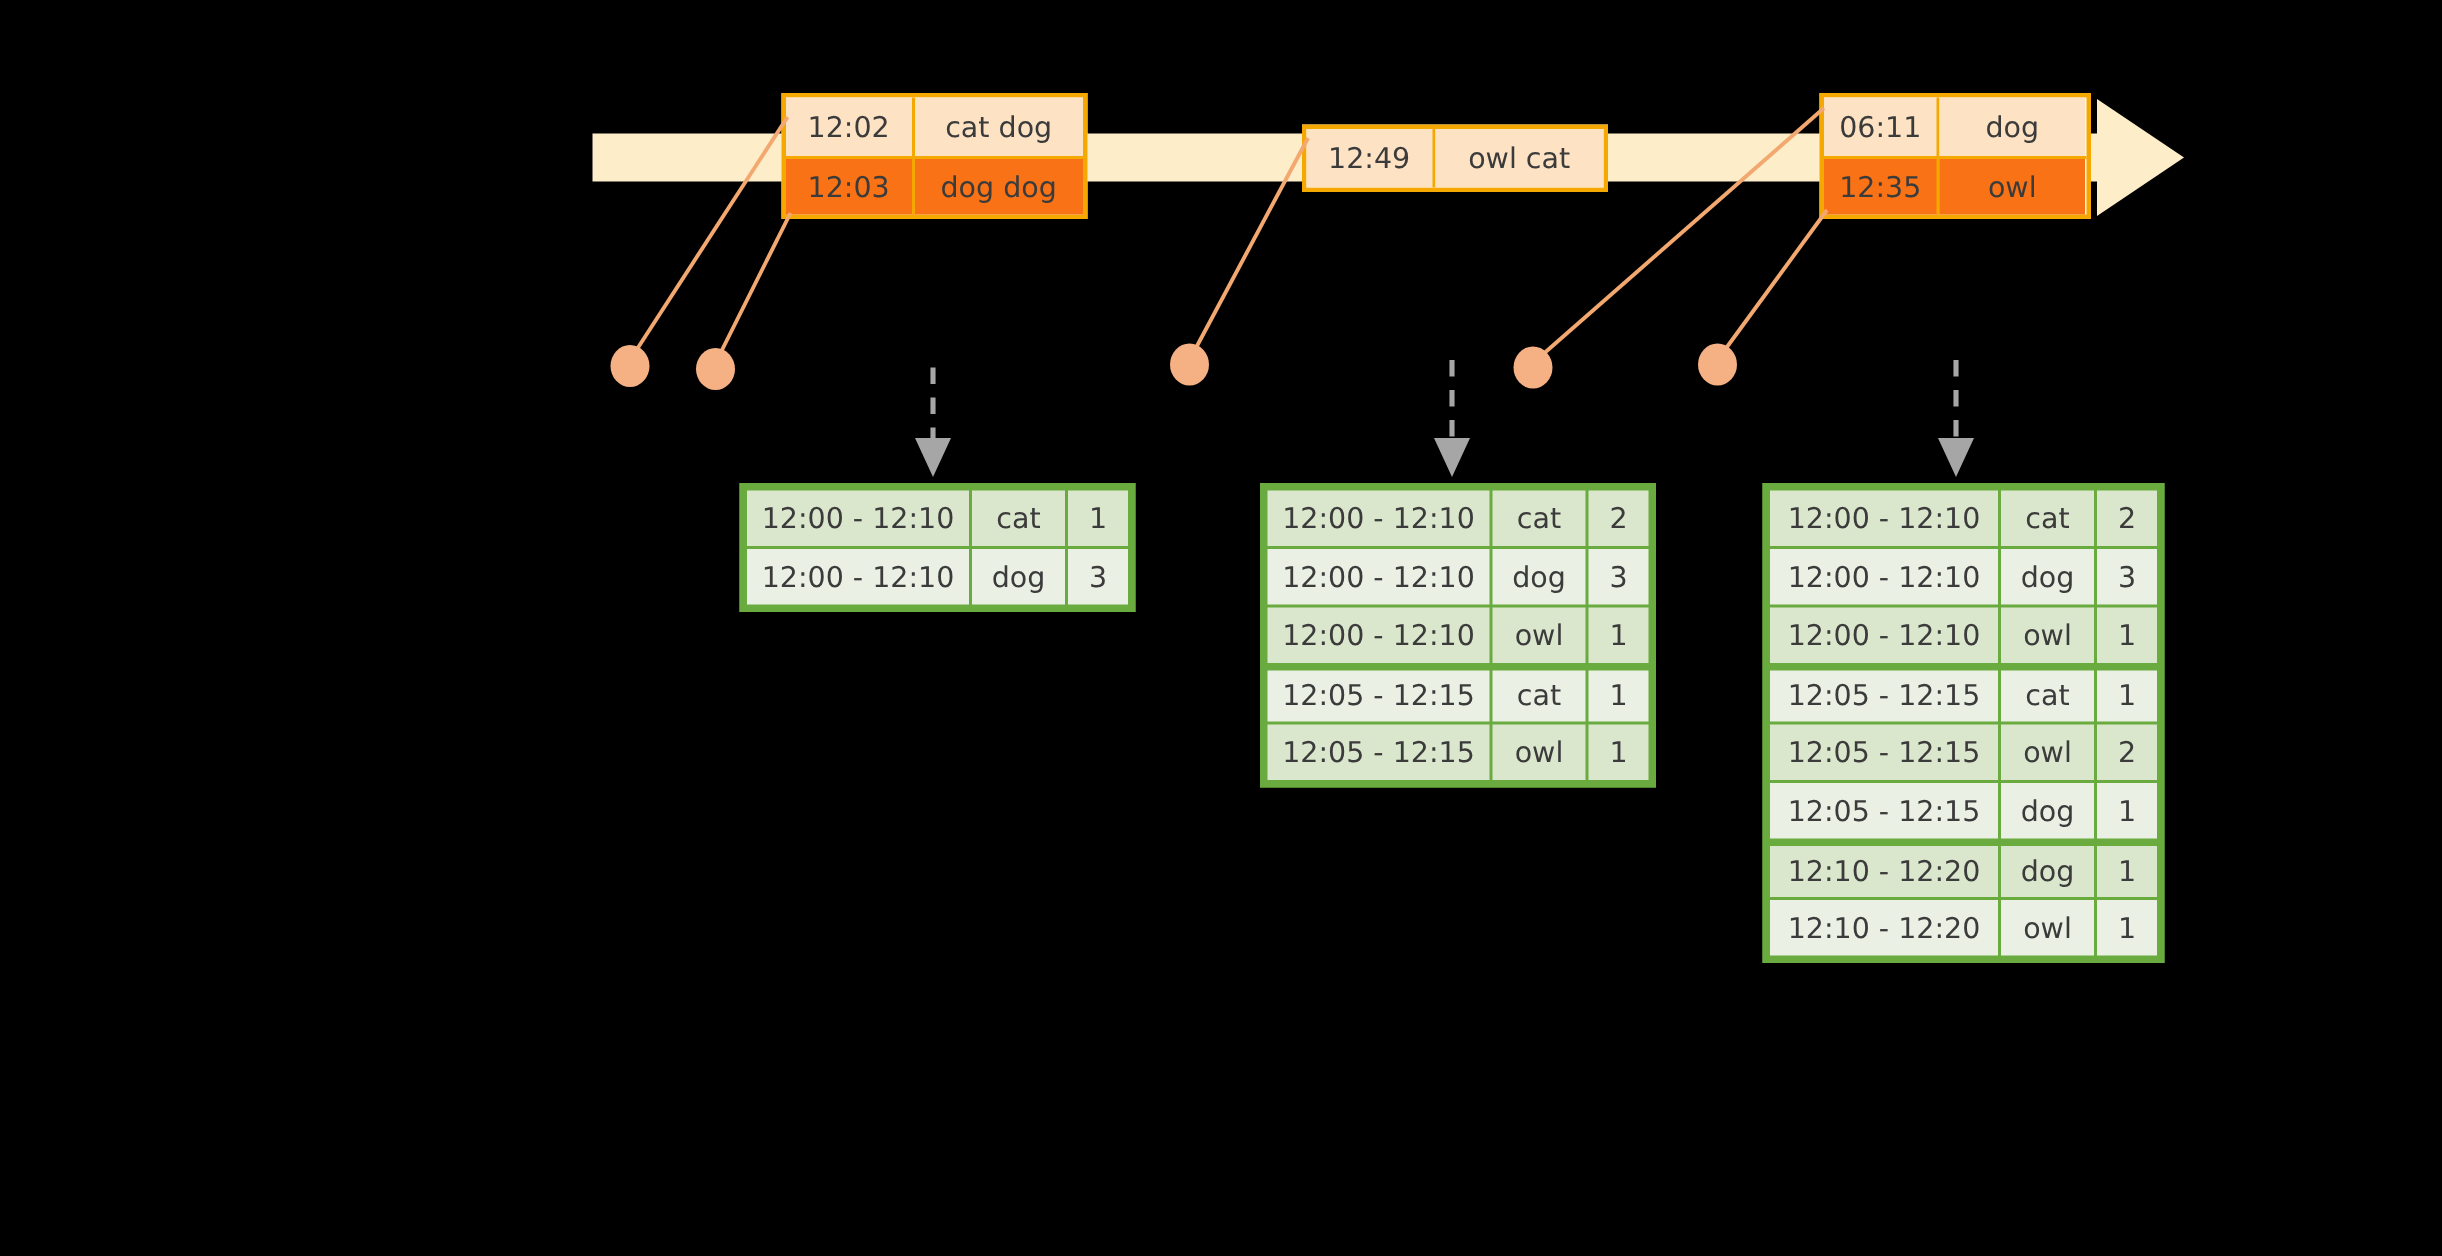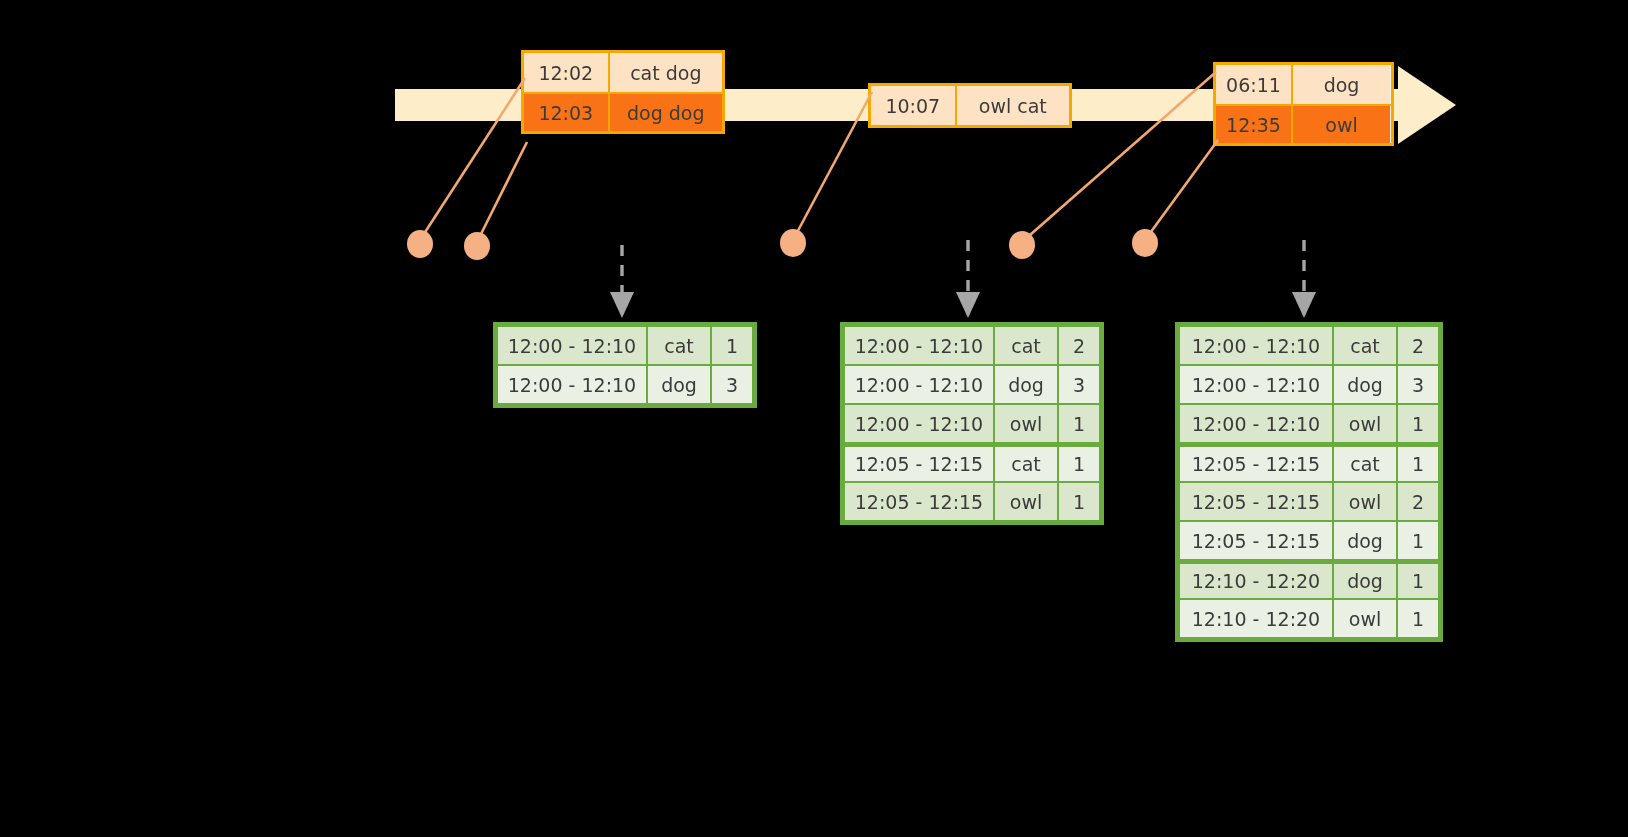--- a/index.html
+++ b/index.html
@@ -65,21 +65,21 @@
     justify-content: center;
     font-size: 19px;
     color: #3b3b3b;
     background: #f97316;
     box-sizing: border-box;
     white-space: nowrap;
   }
   .evt-time { width: 86px; border-right: 2px solid #f5a800; }
   .evt-payload { width: 113px; }
 
-  #evt-a { left: 521px; top: 50px; width: 204px; }
+  #evt-a { left: 521px; top: 62px; width: 204px; }
   #evt-b { left: 868px; top: 83px; width: 204px; }
   #evt-c { left: 1213px; top: 62px; width: 181px; }
   #evt-b .evt-time  { width: 86px; }
   #evt-b .evt-payload { width: 113px; }
   #evt-c .evt-time  { width: 77px; }
   #evt-c .evt-payload { width: 97px; }
 
   
   #links {
     position: absolute;
@@ -140,21 +140,21 @@
       <div class="evt-payload">cat dog</div>
     </div>
     <div class="evt-row">
       <div class="evt-time">12:03</div>
       <div class="evt-payload">dog dog</div>
     </div>
   </div>
 
   <div class="evt-group" id="evt-b">
     <div class="evt-row shade">
-      <div class="evt-time">10:07</div>
+      <div class="evt-time">12:49</div>
       <div class="evt-payload">owl cat</div>
     </div>
   </div>
 
   <div class="evt-group" id="evt-c">
     <div class="evt-row shade">
       <div class="evt-time">06:11</div>
       <div class="evt-payload">dog</div>
     </div>
     <div class="evt-row">

